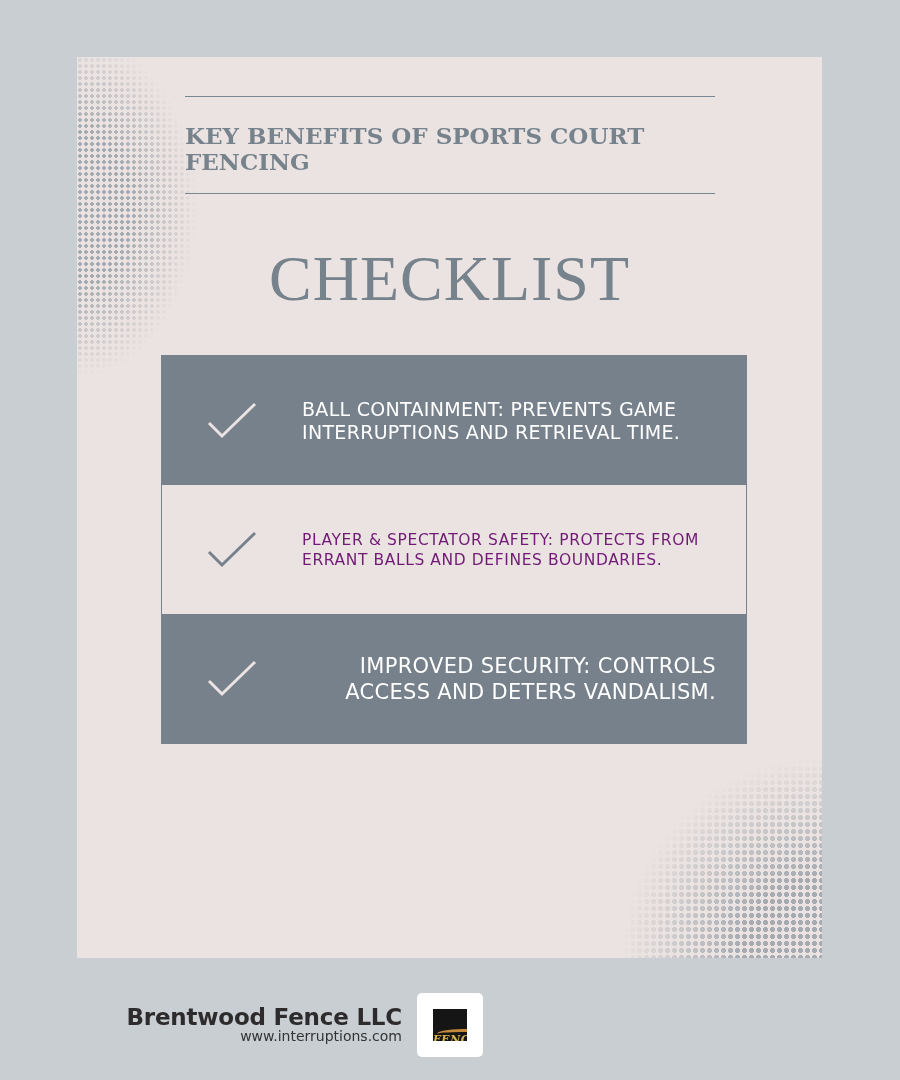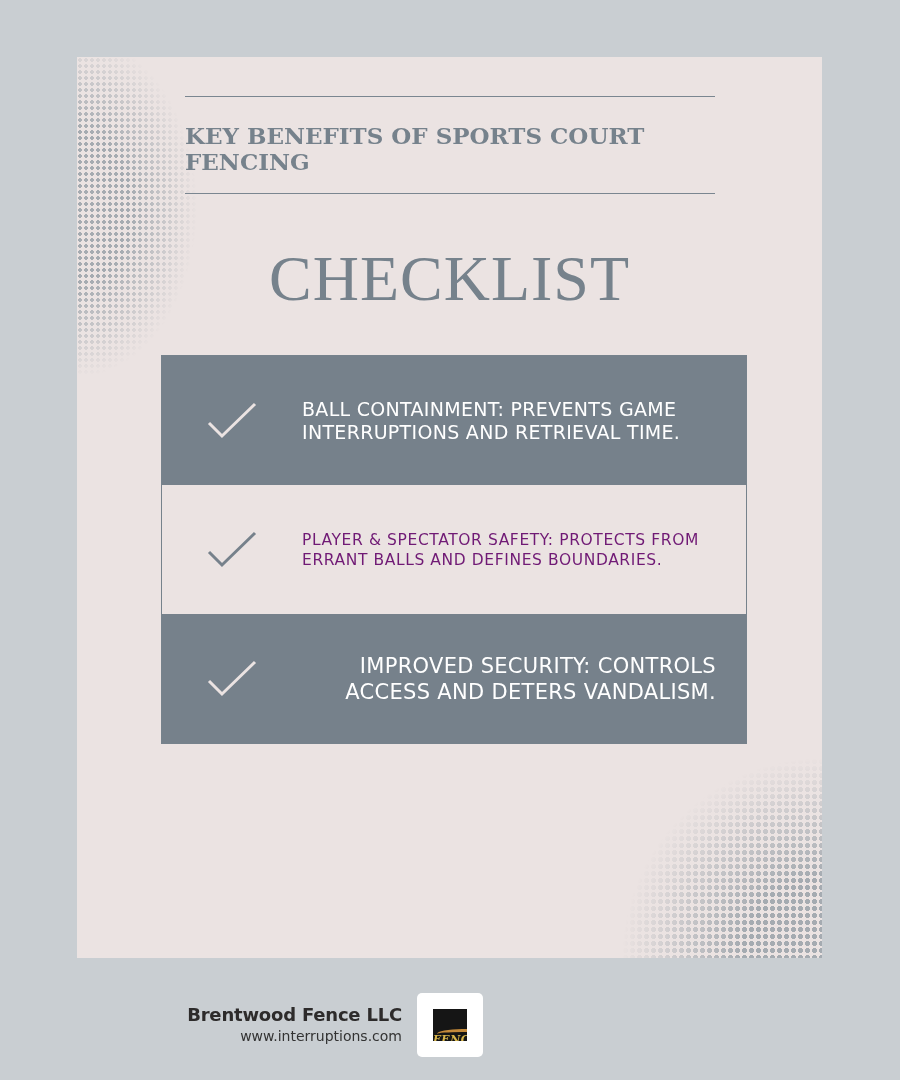--- a/index.html
+++ b/index.html
@@ -141,21 +141,21 @@
       top: 990px;
       width: 900px;
       height: 70px;
     }
     .brand-name {
       position: absolute;
       right: 498px;
       top: 14px;
       font-family: "DejaVu Sans", sans-serif;
       font-weight: bold;
-      font-size: 18px;
+      font-size: 23px;
       color: #2d2b2b;
       white-space: nowrap;
       letter-spacing: -0.2px;
     }
     .brand-url {
       position: absolute;
       right: 498px;
       top: 38px;
       font-family: "DejaVu Sans", sans-serif;
       font-size: 14px;

